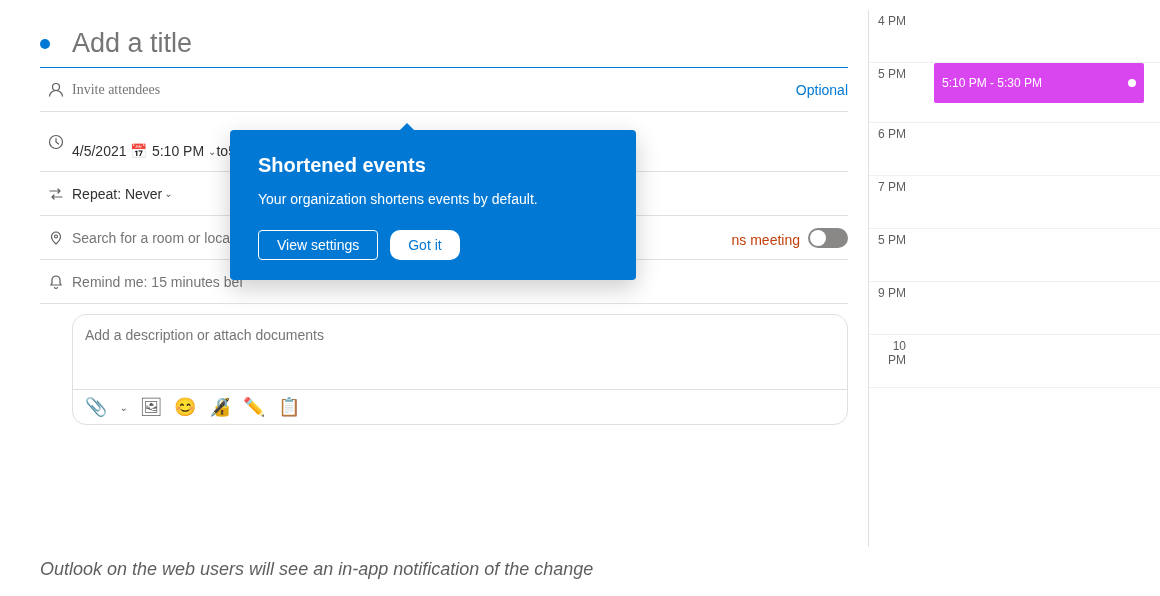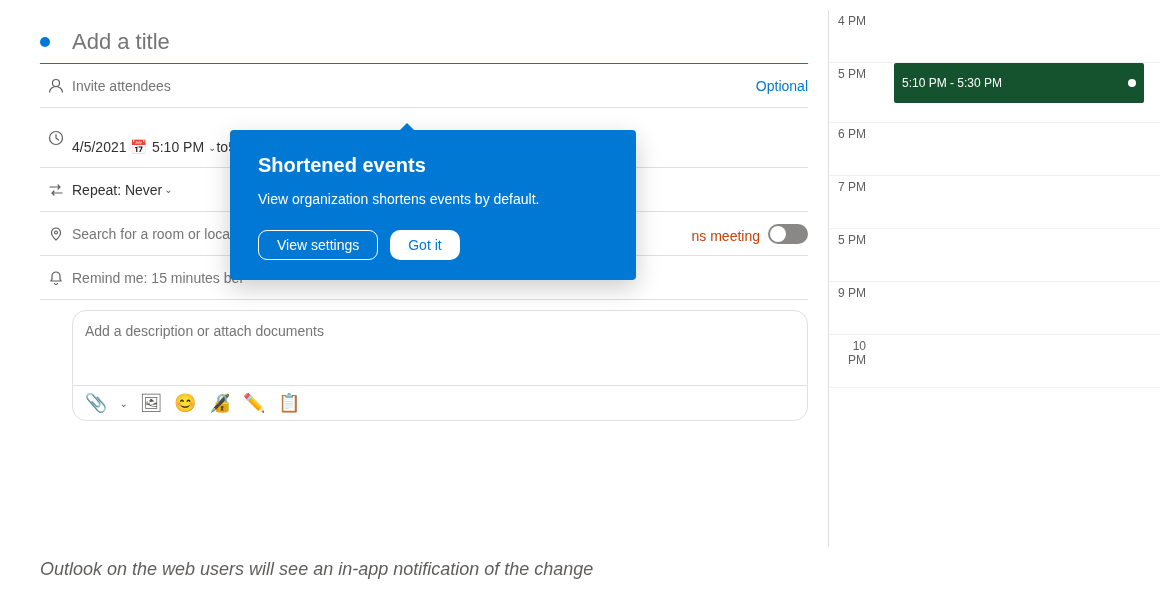--- a/index.html
+++ b/index.html
@@ -51,36 +51,36 @@
     .title-dot {
       width: 10px;
       height: 10px;
       background: #0078d4;
       border-radius: 50%;
       margin-right: 22px;
       flex-shrink: 0;
     }
 
     .title-input {
-      font-size: 22px;
+      font-size: 27px;
       color: #a19f9d;
       border: none;
       outline: none;
       flex: 1;
       font-family: inherit;
       background: transparent;
     }
 
     .attendees-input {
       flex: 1;
       border: none;
       outline: none;
       font-size: 14px;
       color: #6d28d9;
-      font-family: Liberation Sans, sans-serif;
+      font-family: Liberation Serif, serif;
       background: transparent;
     }
 
     .optional-label {
       color: #0078d4;
       font-size: 14px;
       margin-left: auto;
     }
 
     .datetime-row {
@@ -252,21 +252,21 @@
       display: flex;
       gap: 12px;
     }
 
     .btn-view-settings {
       background: #0078d4;
       color: #fff;
       border: 1.5px solid #fff;
       padding: 6px 18px;
       font-size: 14px;
-      border-radius: 9px;
+      border-radius: 4px;
       cursor: pointer;
       font-family: inherit;
     }
 
     .btn-got-it {
       background: #fff;
       color: #0078d4;
       border: none;
       padding: 6px 18px;
       font-size: 14px;
@@ -281,21 +281,21 @@
       content: '';
       position: absolute;
       top: -14px;
       left: 170px;
       border: 7px solid transparent;
       border-bottom-color: #0078d4;
     }
 
     
     .calendar-panel {
-      width: 332px;
+      width: 292px;
       border-left: 1px solid #e0e0e0;
       padding: 0;
       overflow-y: auto;
       flex-shrink: 0;
     }
 
     .time-slot {
       display: flex;
       align-items: flex-start;
       min-height: 52px;
@@ -315,21 +315,21 @@
       flex: 1;
       position: relative;
       min-height: 52px;
     }
 
     .event-block {
       position: absolute;
       top: 0;
       left: 0;
       right: 16px;
-      background: #14532d;
+      background: #d946ef;
       color: #fff;
       font-size: 12px;
       padding: 4px 8px;
       border-radius: 2px;
       z-index: 2;
       height: 40px;
       display: flex;
       align-items: center;
       gap: 4px;
     }
@@ -446,21 +446,21 @@
         <span class="toolbar-icon" style="color:#f5b400;">😊</span>
         <span class="toolbar-icon">🔏</span>
         <span class="toolbar-icon">✏️</span>
         <span class="toolbar-icon">📋</span>
       </div>
     </div>
 
     <div class="popup-overlay">
       <div class="popup">
         <div class="popup-title">Shortened events</div>
-        <div class="popup-body">View organization shortens events by default.</div>
+        <div class="popup-body">Your organization shortens events by default.</div>
         <div class="popup-actions">
           <button class="btn-view-settings">View settings</button>
           <button class="btn-got-it">Got it</button>
         </div>
       </div>
     </div>
 
   </div>
 
   <div class="calendar-panel">

